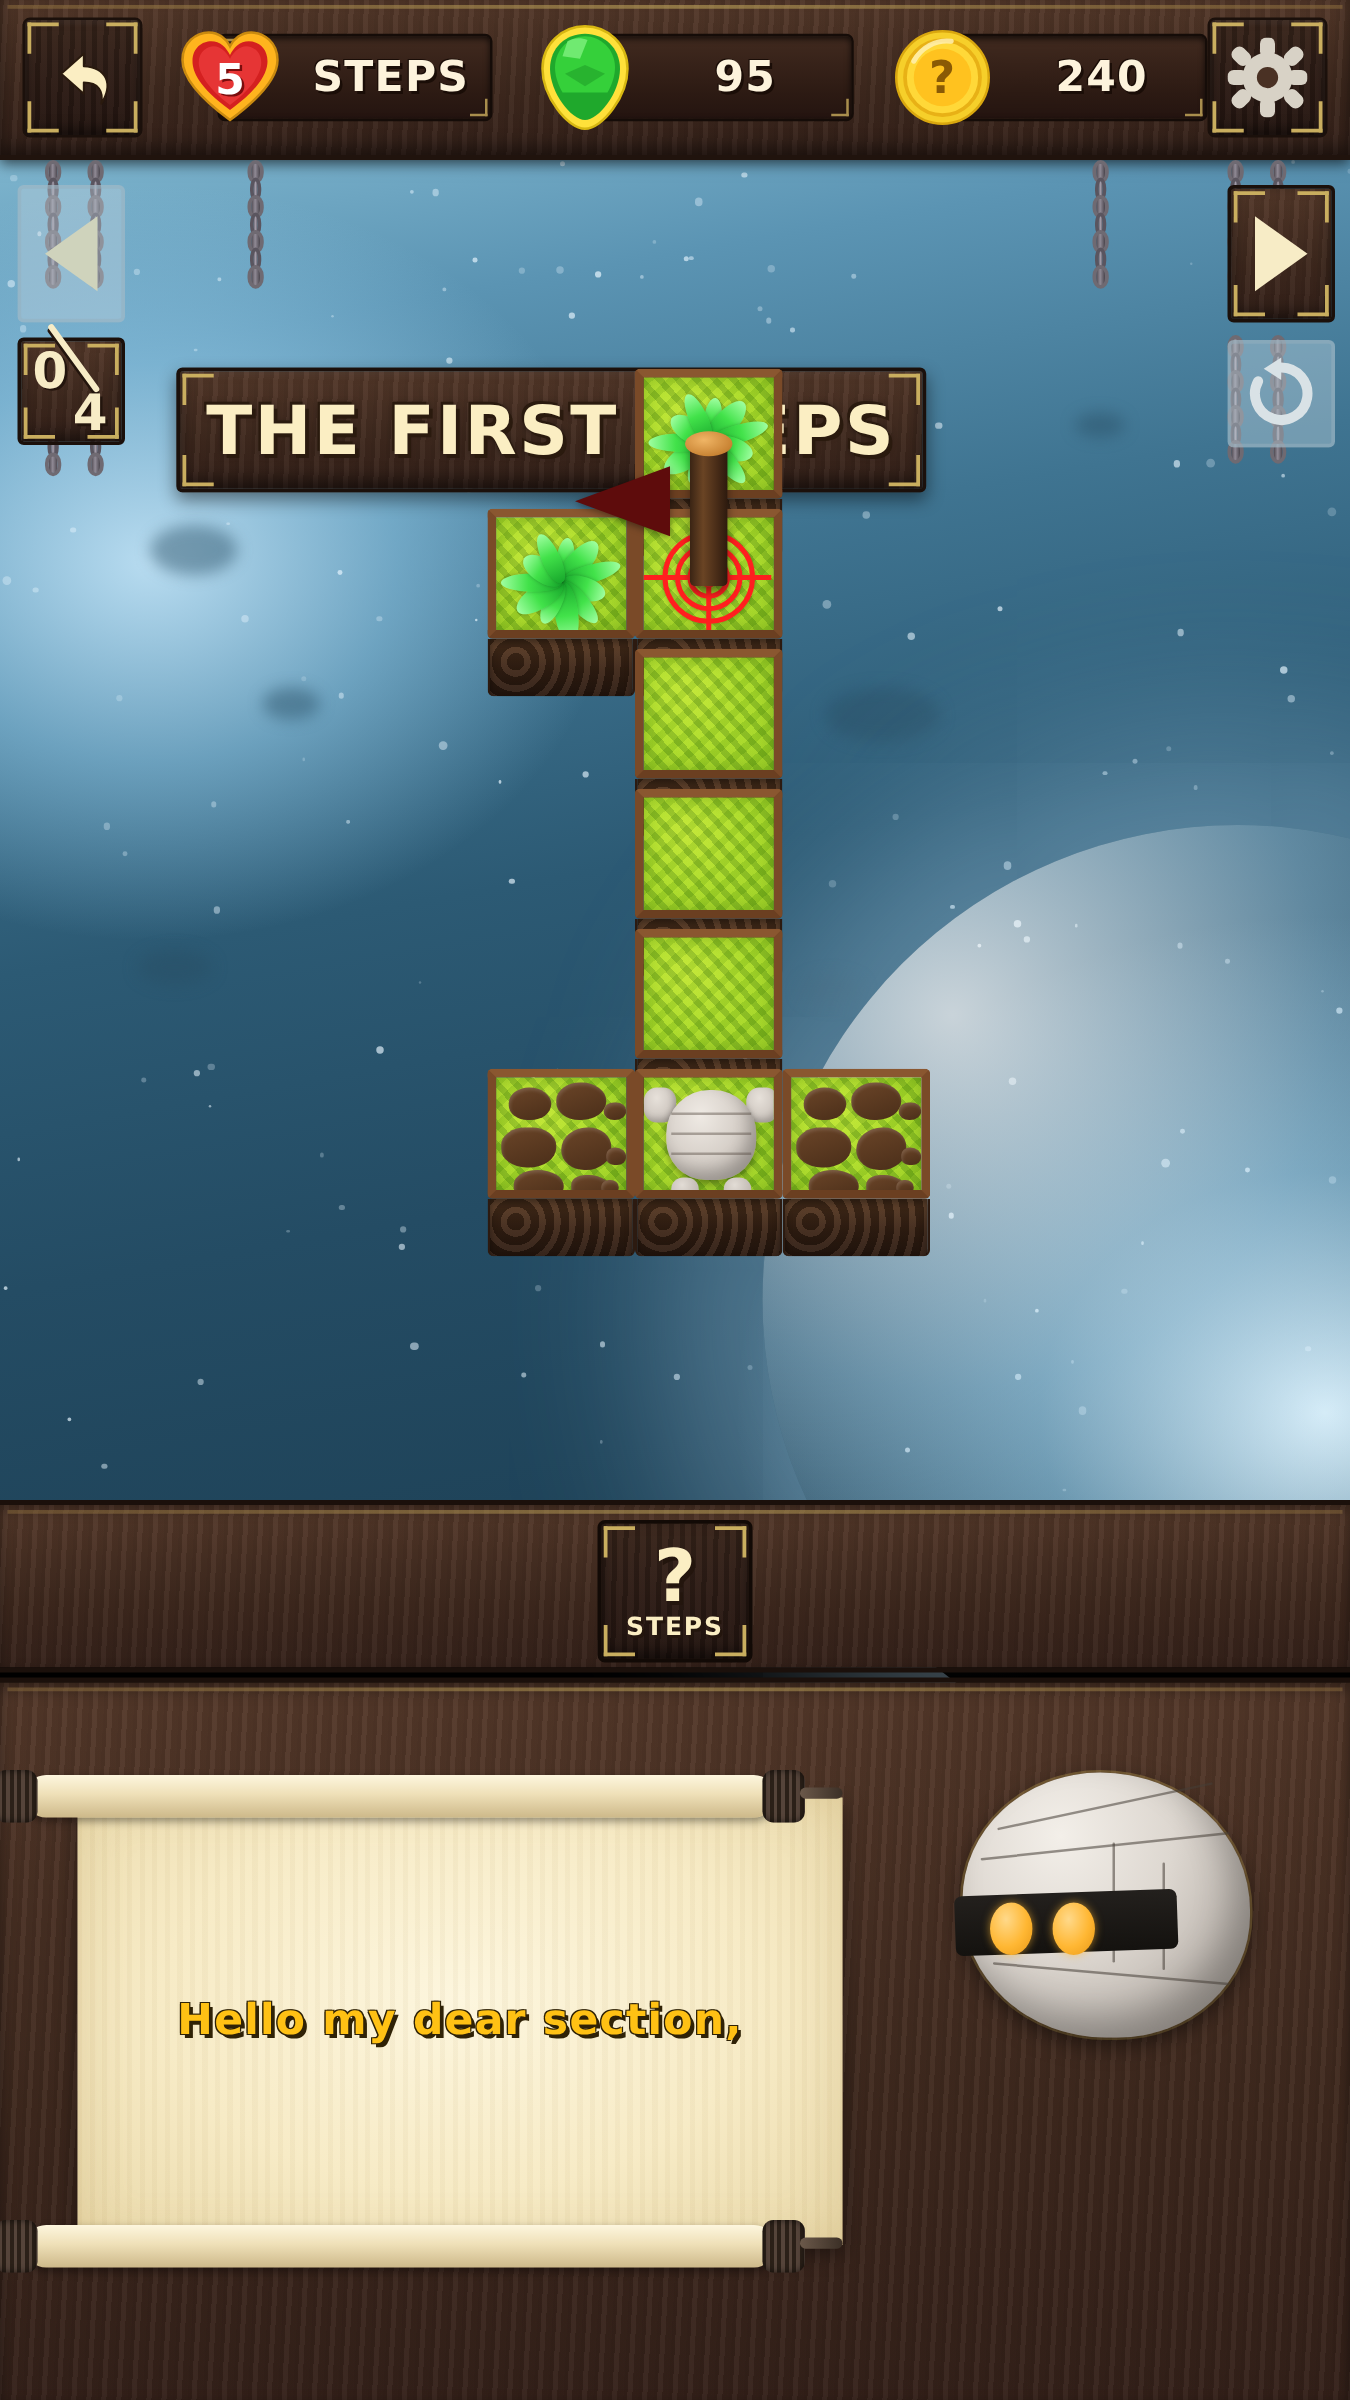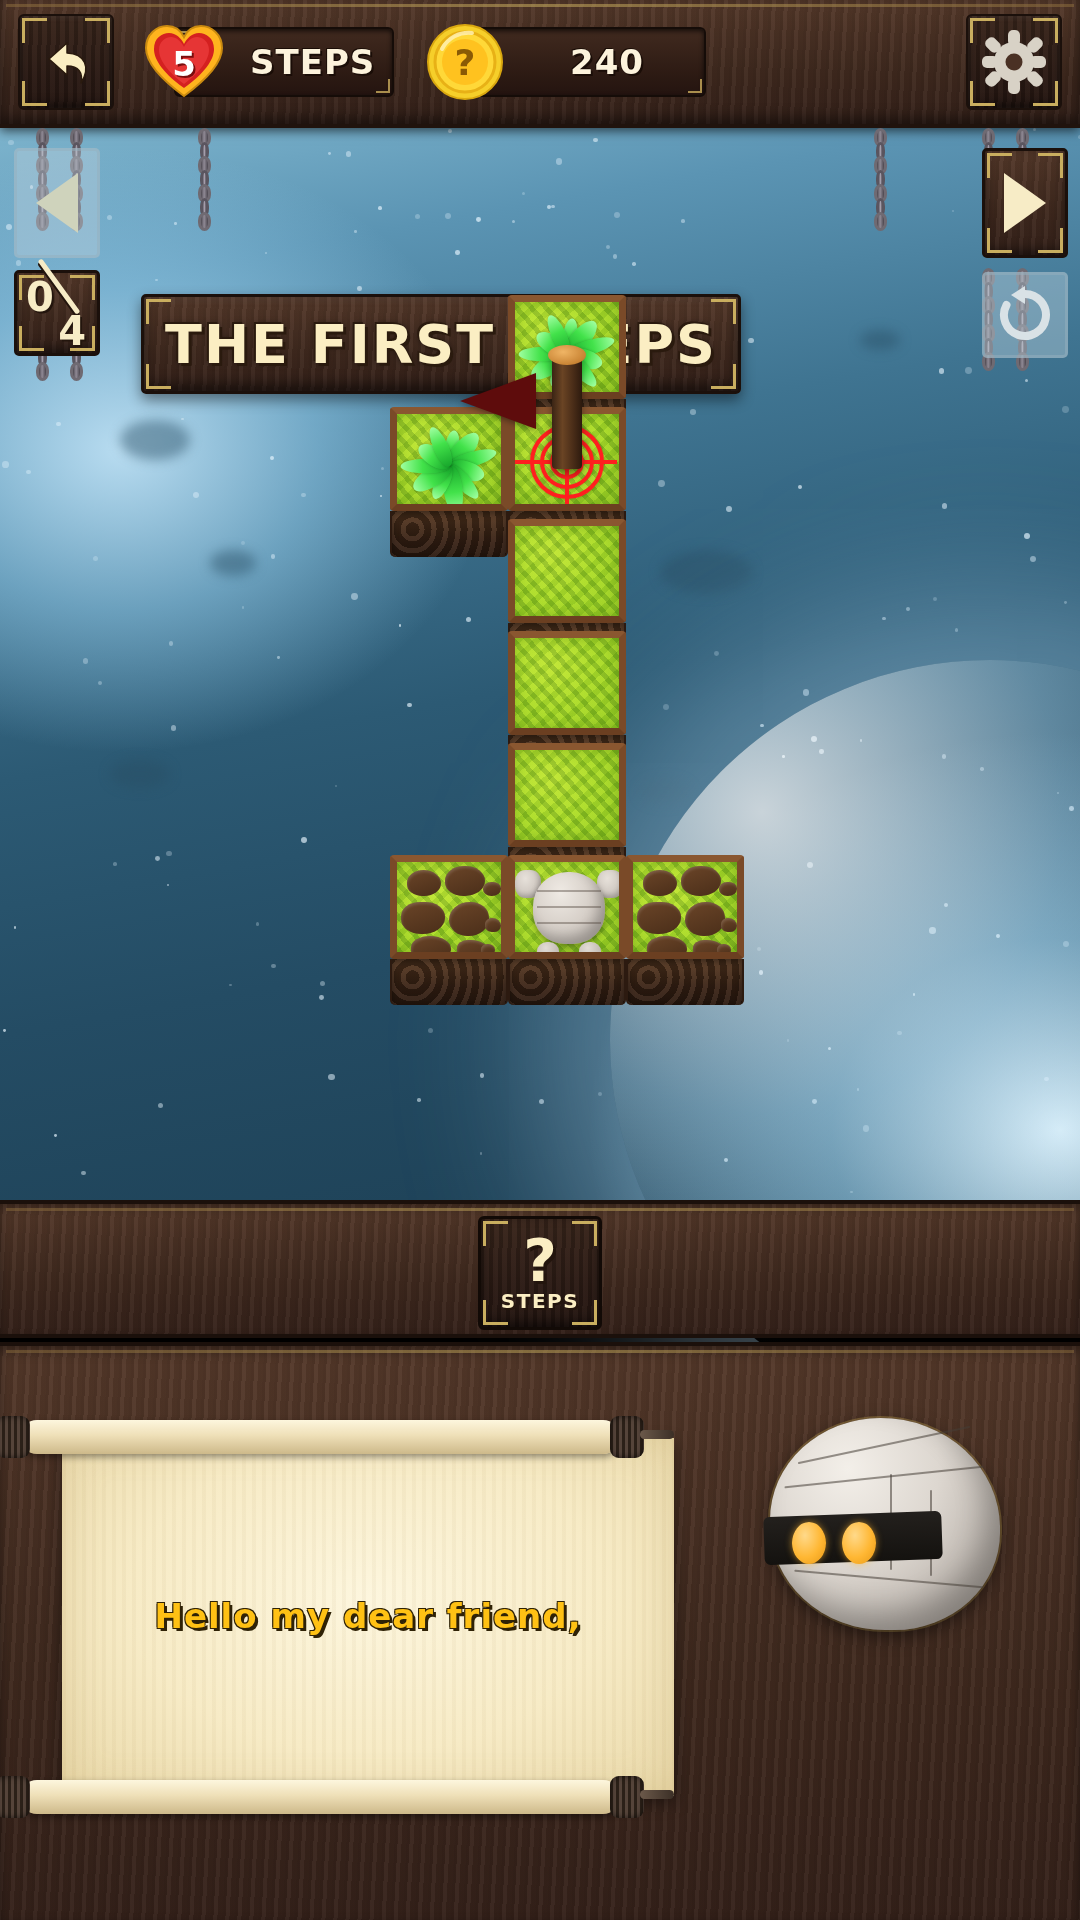--- a/index.html
+++ b/index.html
@@ -492,20 +492,34 @@
         <svg width="84" height="80" viewBox="0 0 84 80">
           <path d="M42 74 C12 52 4 36 4 26 C4 12 15 4 25 4 C33 4 39 9 42 15 C45 9 51 4 59 4 C69 4 80 12 80 26 C80 36 72 52 42 74 Z" fill="#ffb41e" stroke="#c98a10" stroke-width="2"></path>
           <path d="M42 66 C17 48 12 35 12 27 C12 16 20 11 27 11 C34 11 39 16 42 22 C45 16 50 11 57 11 C64 11 72 16 72 27 C72 35 67 48 42 66 Z" fill="#d42020"></path>
           <path d="M42 62 C22 47 17 35 17 28 C17 19 24 15 29 15 C34 15 39 19 42 25 C45 19 50 15 55 15 C60 15 67 19 67 28 C67 35 62 47 42 62 Z" fill="#e63535"></path>
         </svg>
         <div class="heart-num">5</div>
       </div>
       <div class="hud-val">STEPS</div>
     </div>
 
+    <div class="hud-stat" style="margin-left:64px; width:254px;">
+      <span class="corner-tl"></span>
+        <span class="corner-br"></span>
+      <div class="gem-badge">
+        <svg width="76" height="86" viewBox="0 0 76 86">
+          <path d="M38 2 C56 2 72 16 72 36 C72 58 52 84 38 84 C24 84 4 58 4 36 C4 16 20 2 38 2 Z" fill="#ffe13a" stroke="#d7b712" stroke-width="2"></path>
+          <path d="M38 8 C53 8 66 19 66 36 C66 55 49 77 38 77 C27 77 10 55 10 36 C10 19 23 8 38 8 Z" fill="#1fa82c"></path>
+          <path d="M38 10 C50 10 62 20 62 35 C62 41 60 48 56 55 L20 55 C16 48 14 41 14 35 C14 20 26 10 38 10 Z" fill="#35d03a"></path>
+          <path d="M24 14 C29 11 35 11 40 13 L34 28 L20 26 Z" fill="#7ff07f" opacity=".8"></path>
+          <path d="M22 40 L38 33 L54 40 L38 50 Z" fill="#1d9b26" opacity=".55"></path>
+        </svg>
+      </div>
+      <div class="hud-val">95</div>
+    </div>
 
     <div class="hud-stat" style="margin-left:62px; width:250px;">
       <span class="corner-tl"></span>
         <span class="corner-br"></span>
       <div class="coin-badge">
         <svg width="78" height="78" viewBox="0 0 78 78">
           <circle cx="39" cy="39" r="37" fill="#f6cf2a" stroke="#d9a70f" stroke-width="2"></circle>
           <circle cx="39" cy="39" r="30" fill="#ffd838" stroke="#e8b116" stroke-width="3"></circle>
           <circle cx="39" cy="39" r="23" fill="#ffc21f"></circle>
           <path d="M16 26 A30 30 0 0 1 46 10" fill="none" stroke="#fff0b0" stroke-width="4" stroke-linecap="round" opacity=".85"></path>
@@ -774,21 +788,21 @@
     <div id="assist-btn" class="wood-dark framed">
       <span class="fr2"></span>
       <div class="q">?</div>
       <div class="lbl">STEPS</div>
     </div>
   </div>
 
   <div id="dialog-panel" class="wood">
 
     <div id="scroll">
-      <div class="dlg-line">Hello my dear friend,</div>
+      <div class="dlg-line">Hello my dear section,</div>
     </div>
 
     <div class="scroll-rod" style="top:74px;">
       <span class="cap l"></span>
         <span class="cap r"></span>
       <span class="pin r"></span>
     </div>
     <div class="scroll-rod" style="top:434px;">
       <span class="cap l"></span>
         <span class="cap r"></span>

